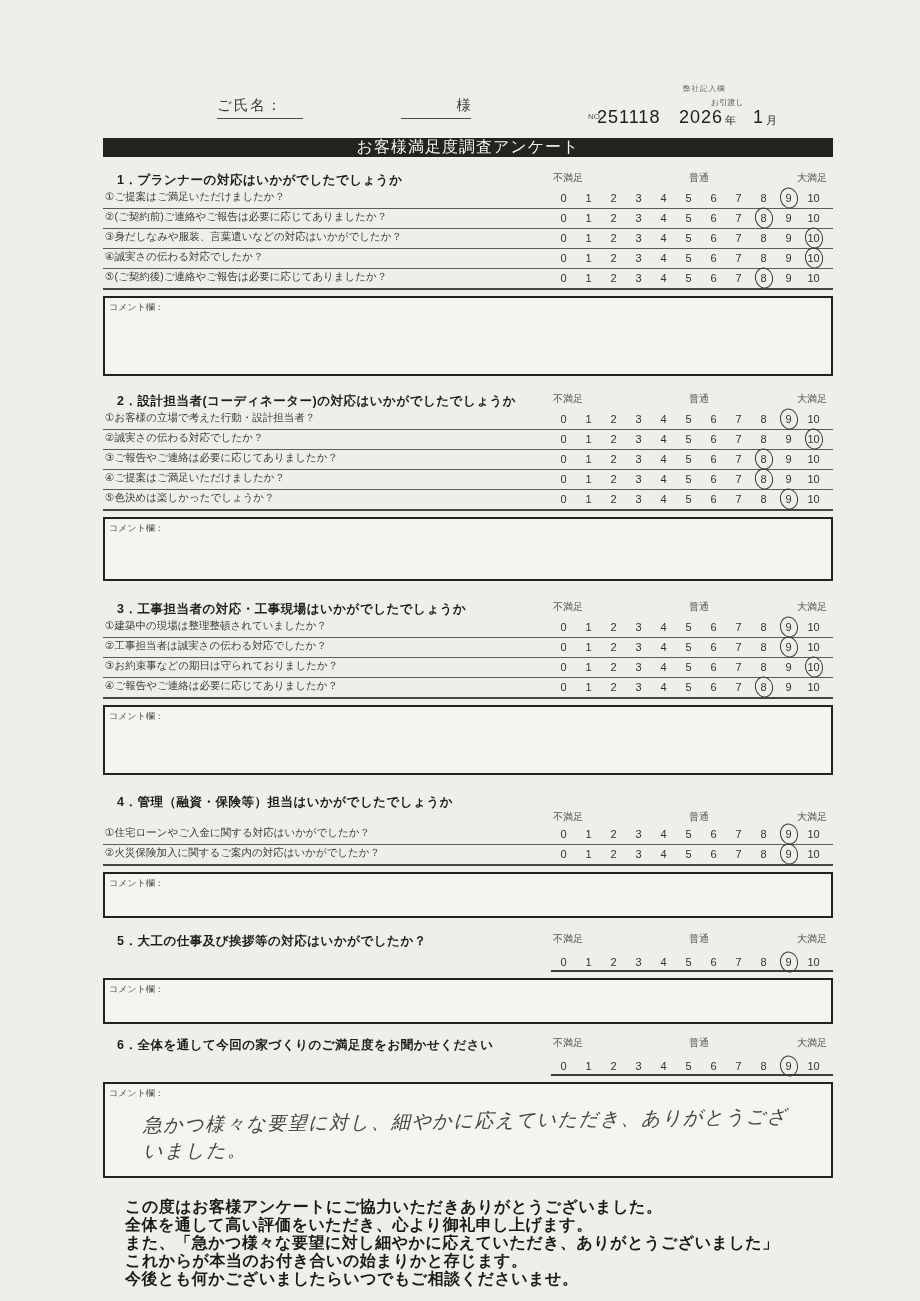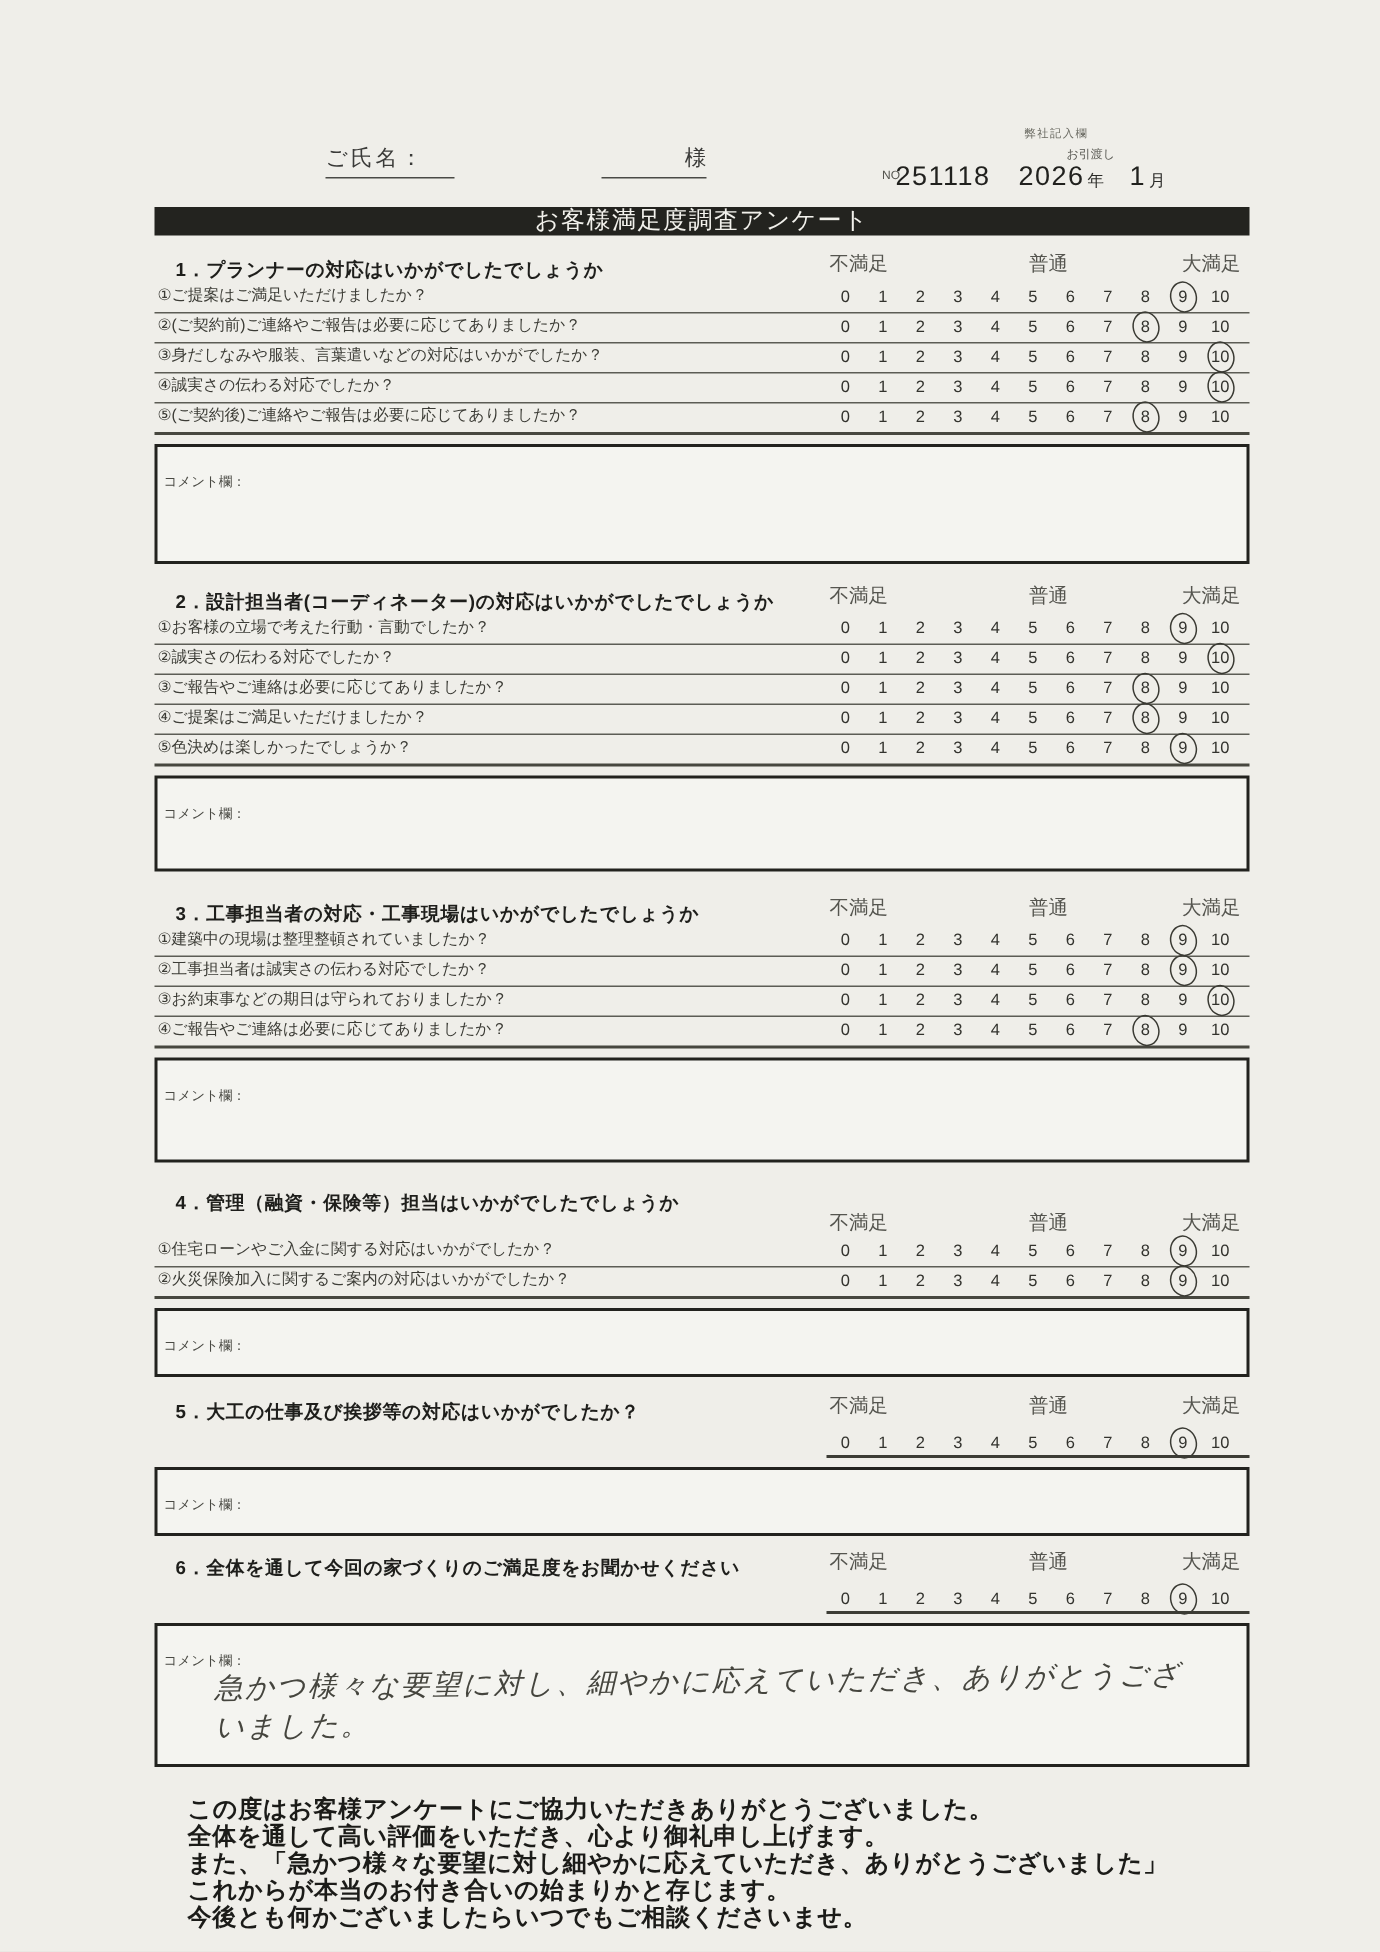--- a/index.html
+++ b/index.html
@@ -44,21 +44,21 @@
     display:flex;align-items:center;justify-content:center;
   }
   
   .section-title-row{position:relative;height:23px;margin-top:9px;display:flex;align-items:flex-end;}
   .section-title{
     font-size:12.5px;font-weight:bold;color:#1e1e1b;letter-spacing:0.5px;padding-left:14px;
   }
   .scale-header{
     position:absolute;right:0;bottom:4px;width:282px;
     display:flex;justify-content:space-between;
-    font-size:13px;color:#55554f;padding:0 6px 0 2px;box-sizing:border-box;text-align:right;
+    font-size:10px;color:#55554f;padding:0 6px 0 2px;box-sizing:border-box;text-align:right;
   }
   .scale-header .mid{margin-left:18px;}
   .q-row{
     display:flex;align-items:center;height:19px;
     border-bottom:1px solid #5c5c55;
   }
   .q-row.last{border-bottom:2px solid #47473f;}
   .q-label{flex:1;font-size:10.5px;color:#3c3c36;padding:0 0 3px 2px;white-space:nowrap;overflow:hidden;}
   .scale-cells{width:282px;display:flex;}
   .scale-cells .num{
@@ -70,21 +70,21 @@
     width:16px;height:19px;border:1.6px solid #3a3a33;border-radius:50%;
     transform:translate(-50%,-50%) rotate(-14deg);
   }
   .standalone-scale{display:flex;justify-content:flex-end;}
   .standalone-scale .scale-cells{border-bottom:2px solid #3c3c35;height:20px;align-items:flex-end;}
   .scale-header-row{position:relative;height:14px;}
   
   .comment-box{
     border:2px solid #22221e;margin-top:6px;position:relative;background:rgba(255,255,255,0.35);
   }
-  .comment-label{font-size:9px;color:#4a4a44;padding:17px 0 0 4px;}
+  .comment-label{font-size:9px;color:#4a4a44;padding:3px 0 0 4px;}
   .handwriting{
     position:absolute;left:38px;top:24px;width:660px;
     font-size:19px;color:#45453e;transform:rotate(-0.8deg);
     letter-spacing:1.5px;font-style:italic;
   }
   
   .footer{margin:20px 0 0 22px;}
   .footer-line{
     font-size:16px;font-weight:700;line-height:18px;color:#1b1b18;letter-spacing:0.5px;
     white-space:nowrap;
@@ -205,21 +205,21 @@
 
     <div class="section-title-row" style="margin-top:11px;">
       <span class="section-title">2．設計担当者(コーディネーター)の対応はいかがでしたでしょうか</span>
       <span class="scale-header">
         <span>不満足</span>
         <span class="mid">普通</span>
         <span>大満足</span>
       </span>
     </div>
     <div class="q-row">
-      <span class="q-label">①お客様の立場で考えた行動・言動でしたか？</span>
+      <span class="q-label">①お客様の立場で考えた行動・設計担当者？</span>
       <span class="scale-cells">
           <span class="num">0</span>
           <span class="num">1</span>
           <span class="num">2</span>
           <span class="num">3</span>
           <span class="num">4</span>
           <span class="num">5</span>
           <span class="num">6</span>
           <span class="num">7</span>
           <span class="num">8</span>

